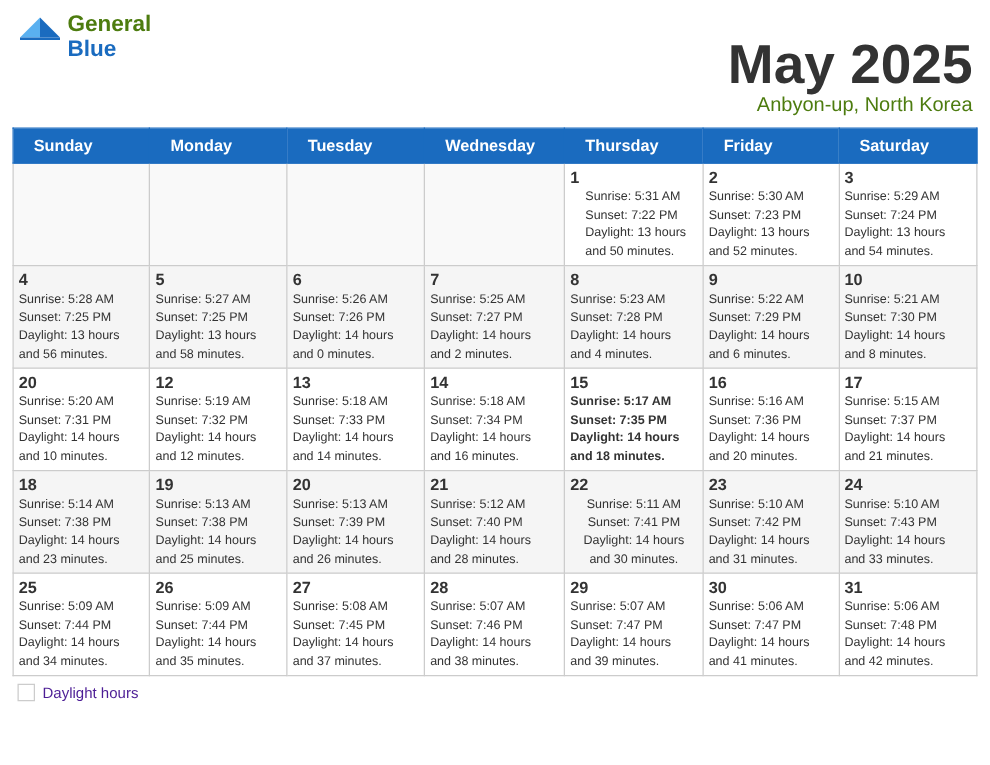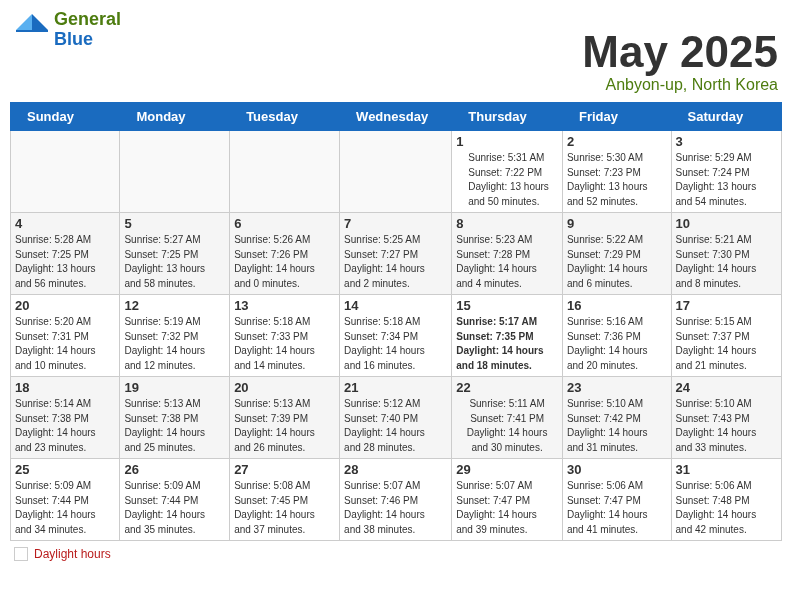--- a/index.html
+++ b/index.html
@@ -95,21 +95,21 @@
       font-size: 10px;
       color: #333;
       line-height: 1.45;
     }
     .empty-cell {
       background: #f9f9f9 !important;
     }
     .legend {
       margin-top: 6px;
       font-size: 12px;
-      color: #b91c1c;
+      color: #4c1d95;
       padding-left: 4px;
     }
     .legend-item {
       display: flex;
       align-items: center;
       gap: 6px;
     }
     .legend-box {
       width: 14px;
       height: 14px;

